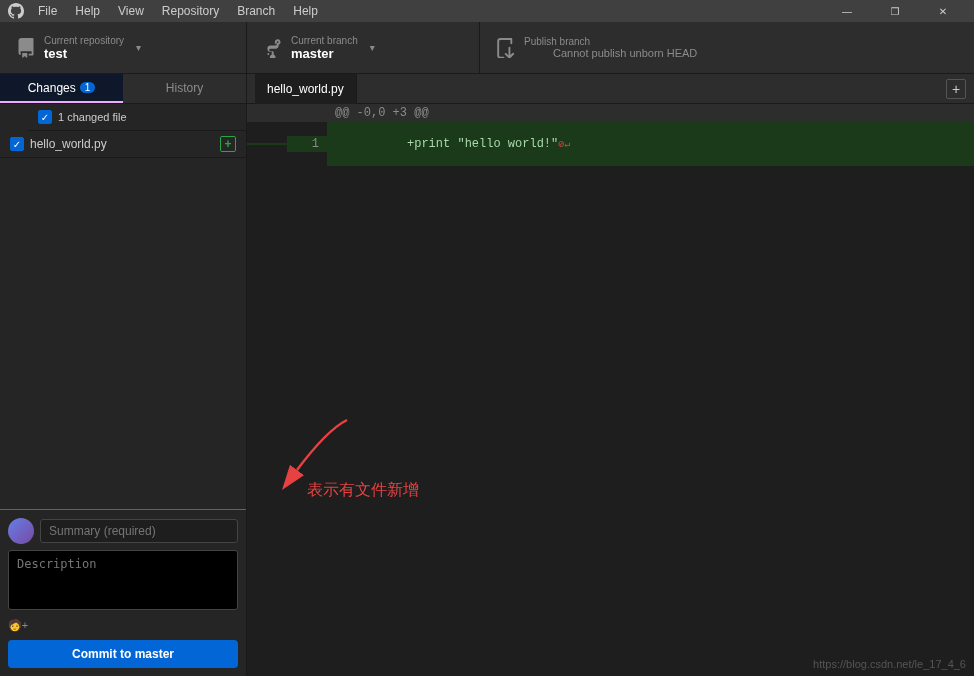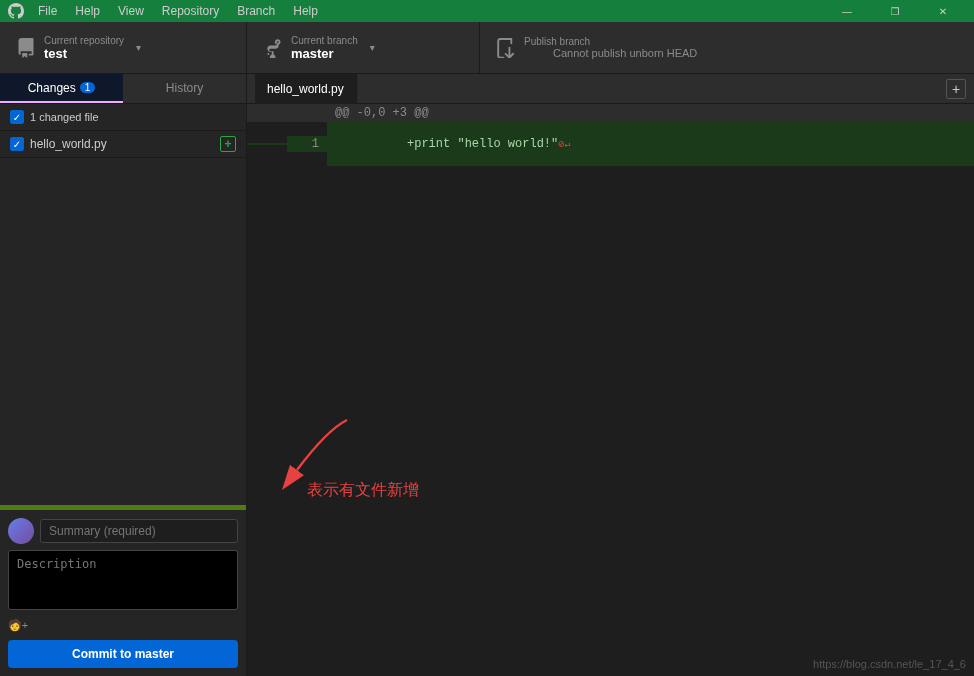--- a/index.html
+++ b/index.html
@@ -11,21 +11,21 @@
       height: 676px;
       overflow: hidden;
       font-size: 12px;
     }
 
     
     .titlebar {
       display: flex;
       align-items: center;
       justify-content: space-between;
-      background: #15803d;
+      background: #404040;
       height: 22px;
       padding: 0 8px;
       -webkit-app-region: drag;
     }
     .titlebar-left {
       display: flex;
       align-items: center;
       gap: 6px;
     }
     .github-logo {
@@ -159,20 +159,21 @@
 
     
     .changed-header {
       display: flex;
       align-items: center;
       padding: 6px 10px;
       border-bottom: 1px solid #1a1a1a;
       font-size: 11px;
       color: #ccc;
       gap: 6px;
+      margin-left: 28px;
     }
     .checkbox {
       width: 14px;
       height: 14px;
       background: #0366d6;
       border: 1px solid #0366d6;
       border-radius: 2px;
       display: flex;
       align-items: center;
       justify-content: center;
@@ -212,21 +213,21 @@
       display: flex;
       align-items: center;
       justify-content: center;
       font-size: 12px;
       font-weight: bold;
       flex-shrink: 0;
     }
 
     
     .commit-area {
-      border-top: 5px solid #4d7c0f;
+      border-top: 1px solid #4d7c0f;
       padding: 8px;
       background: #252526;
     }
     .commit-summary-row {
       display: flex;
       align-items: center;
       gap: 6px;
       margin-bottom: 6px;
     }
     .avatar {

